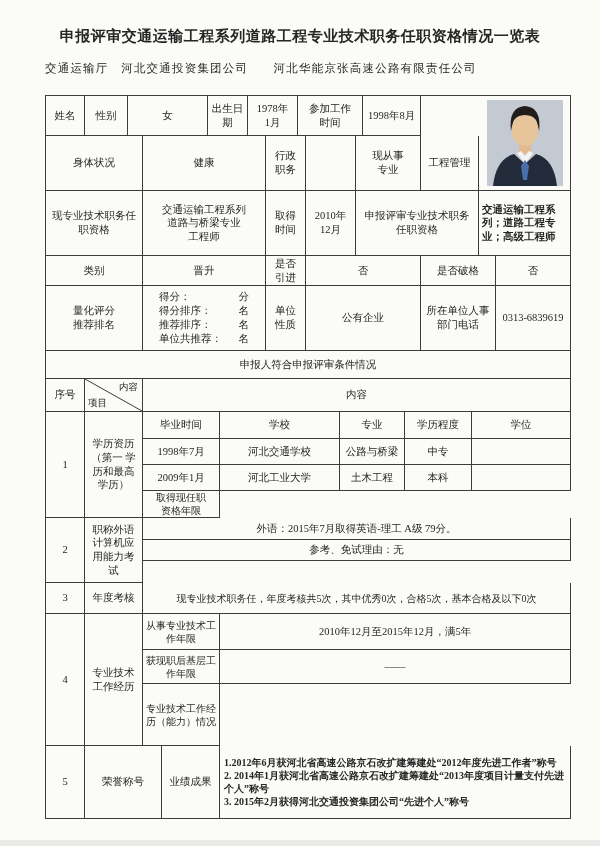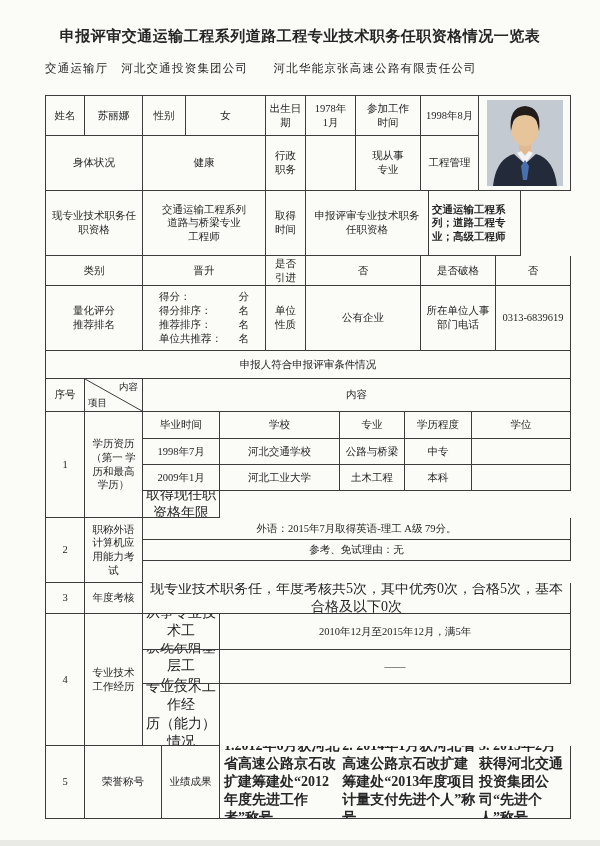--- a/index.html
+++ b/index.html
@@ -24,46 +24,45 @@
   }
   .row{display:flex;}
   .c{
     box-sizing:border-box;
     border-right:1px solid #3c3c3c;border-bottom:1px solid #3c3c3c;
     display:flex;align-items:center;justify-content:center;
     text-align:center;padding:1px 3px;overflow:hidden;
   }
   .left{justify-content:flex-start;text-align:left;font-weight:bold;}
   .pre{white-space:pre-line;}
-  .f10{font-size:14px;}
+  .f10{font-size:10px;}
   .score-box{flex-direction:column;align-items:stretch;padding:2px 16px;}
   .score-line{display:flex;justify-content:space-between;line-height:1.35;}
   .diag{position:relative;padding:0;}
   .diag svg{position:absolute;left:0;top:0;}
   .diag .dtop{position:absolute;top:2px;right:4px;font-size:9.5px;}
   .diag .dbot{position:absolute;bottom:2px;left:3px;font-size:9.5px;}
   .photo-cell{padding:4px 0 5px 0;align-items:flex-start;}
-  .lines{display:flex;flex-direction:row;justify-content:center;width:100%;}
+  .lines{display:flex;flex-direction:column;justify-content:center;width:100%;}
   .scan-edge{position:absolute;left:0;bottom:0;width:100%;height:6px;background:#e9e9e6;}
 </style>
 </head>
 <body>
 
 <div class="page">
 
   <div class="doc-title">申报评审交通运输工程系列道路工程专业技术职务任职资格情况一览表</div>
   <div class="org-line">交通运输厅　河北交通投资集团公司　　河北华能京张高速公路有限责任公司</div>
 
   <div class="tbl">
 
     <div class="row" style="height:95px">
       <div style="width:433px">
         <div class="row" style="height:40px">
           <div class="c" style="width:39px">姓名</div>
-          <div class="c" style="width:58px">苏丽娜</div>
           <div class="c" style="width:43px">性别</div>
           <div class="c" style="width:80px">女</div>
           <div class="c pre" style="width:40px">出生日期</div>
           <div class="c pre" style="width:50px">1978年
 1月</div>
           <div class="c pre" style="width:65px">参加工作
 时间</div>
           <div class="c" style="width:58px">1998年8月</div>
         </div>
         <div class="row" style="height:55px">
@@ -92,20 +91,22 @@
     </div>
 
     <div class="row" style="height:65px">
       <div class="c pre" style="width:97px">现专业技术职务任
 职资格</div>
       <div class="c pre" style="width:123px">交通运输工程系列
 道路与桥梁专业
 工程师</div>
       <div class="c pre" style="width:40px">取得
 时间</div>
+      <div class="c pre" style="width:50px">2010年
+12月</div>
       <div class="c pre" style="width:123px">申报评审专业技术职务
 任职资格</div>
       <div class="c left" style="width:92px">交通运输工程系列；道路工程专业；高级工程师</div>
     </div>
 
     <div class="row" style="height:30px">
       <div class="c" style="width:97px">类别</div>
       <div class="c" style="width:123px">晋升</div>
       <div class="c pre" style="width:40px">是否
 引进</div>

